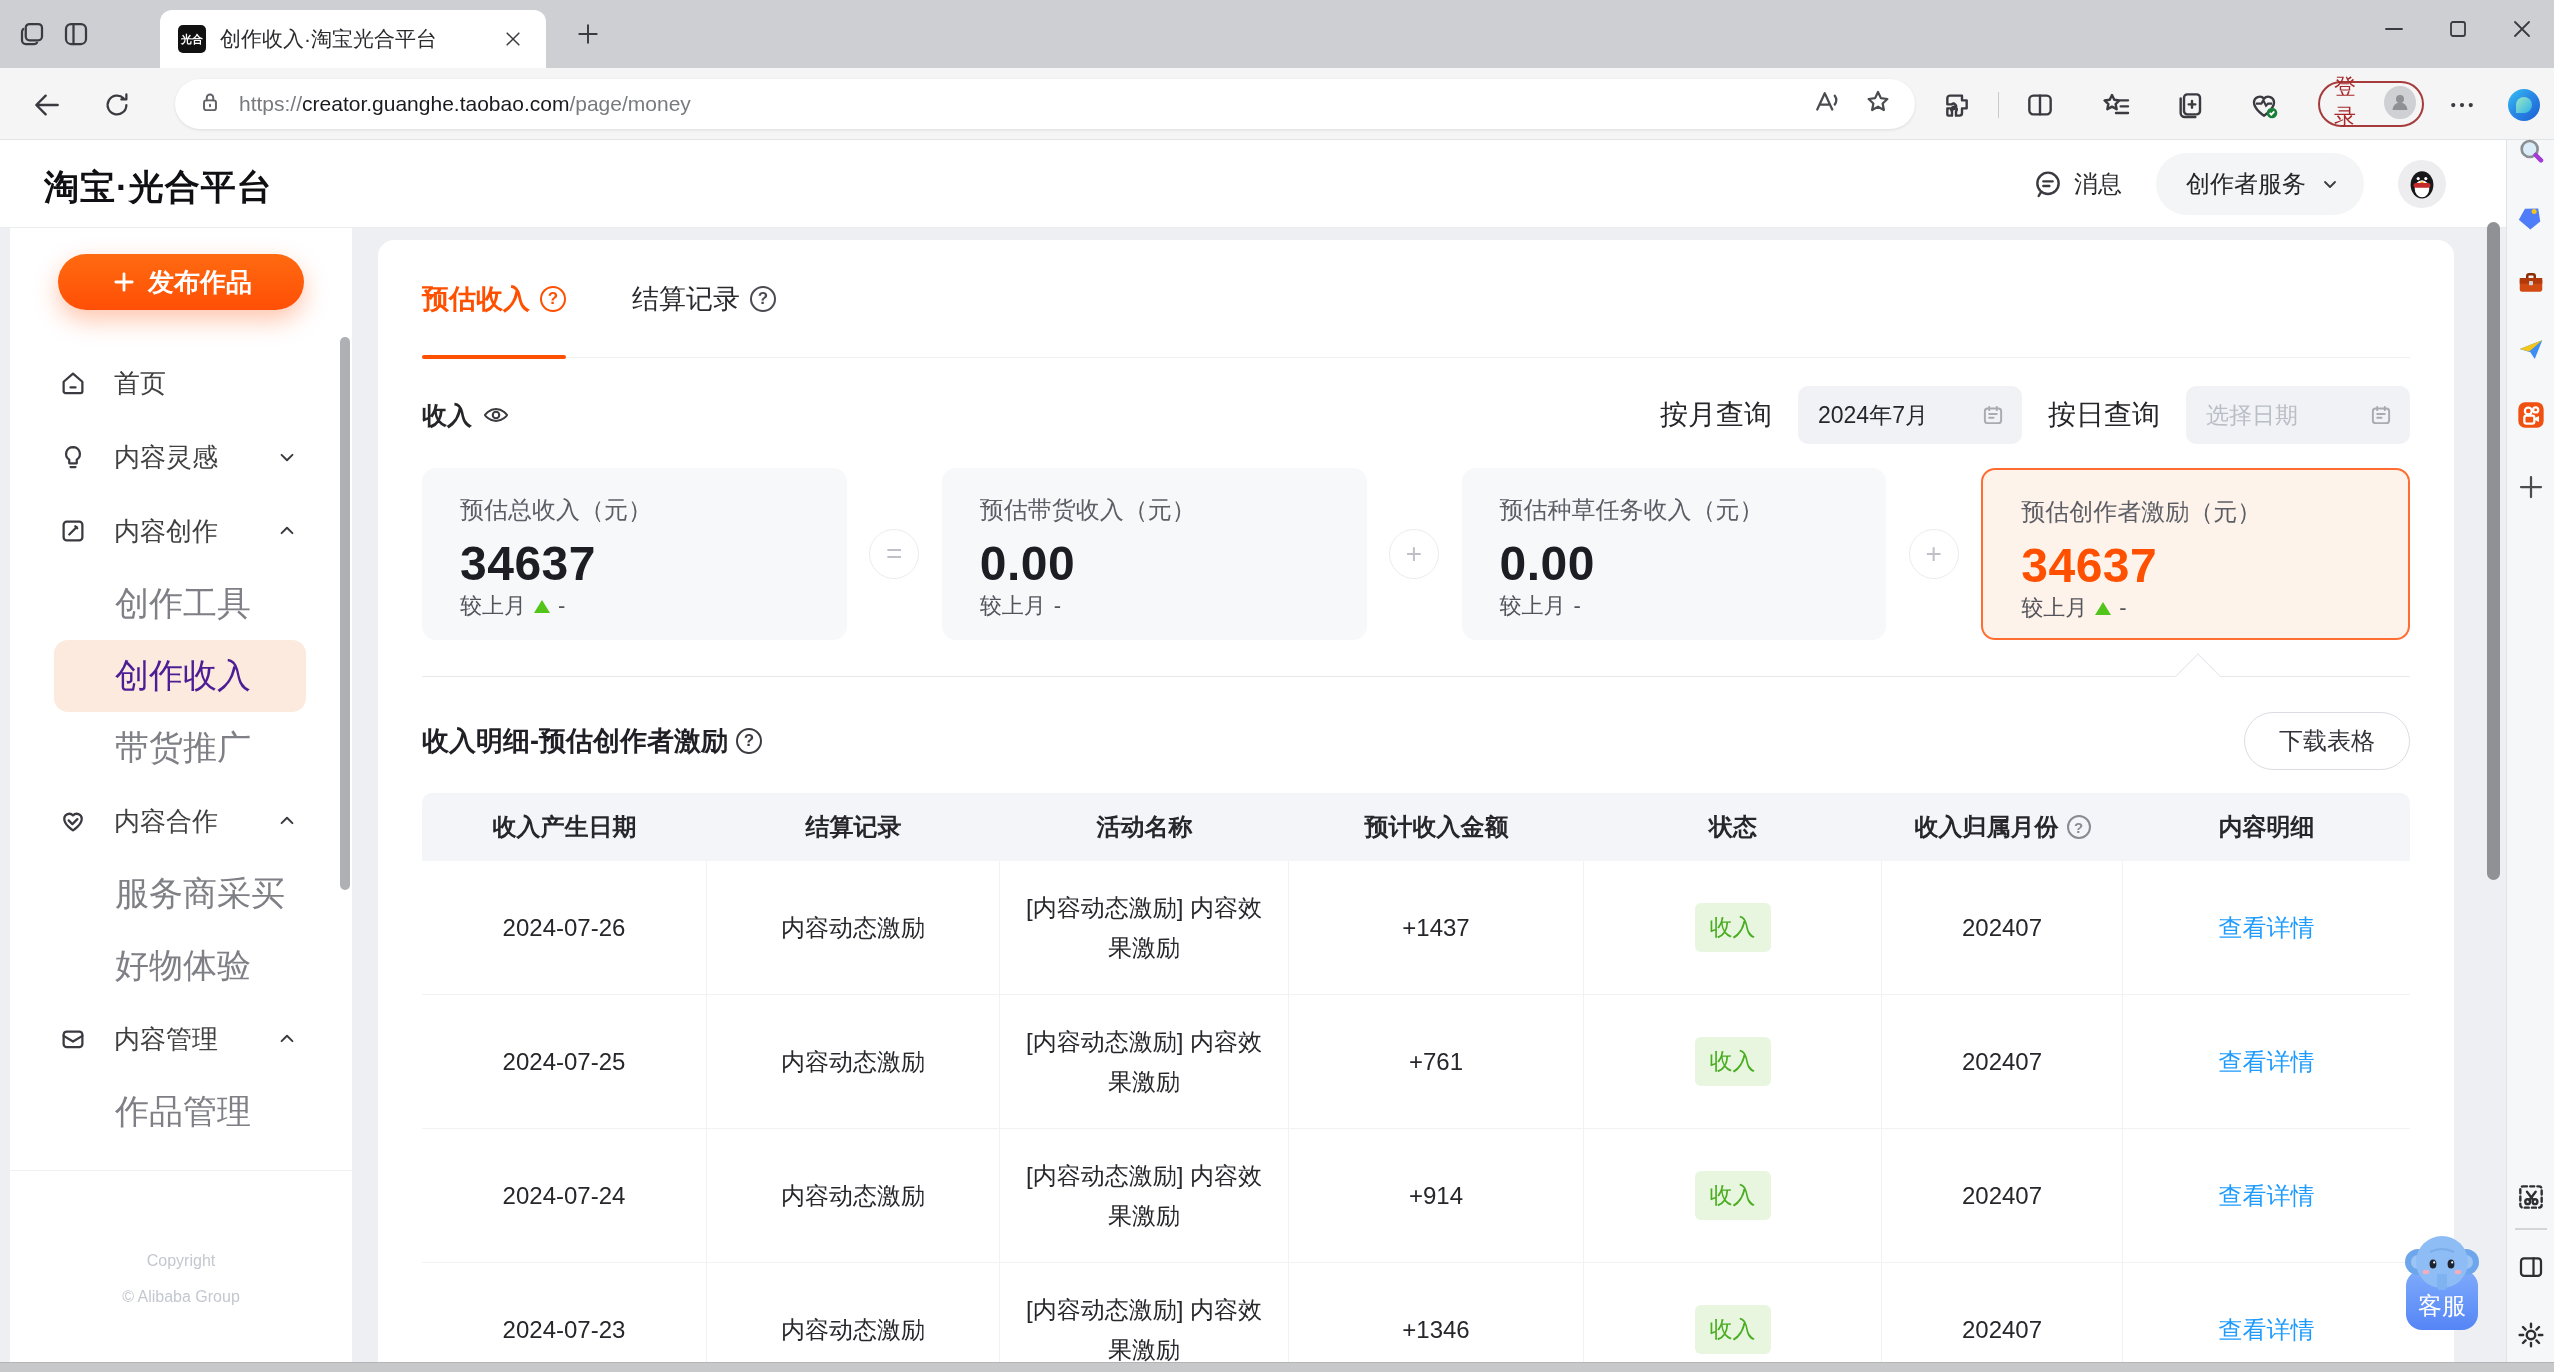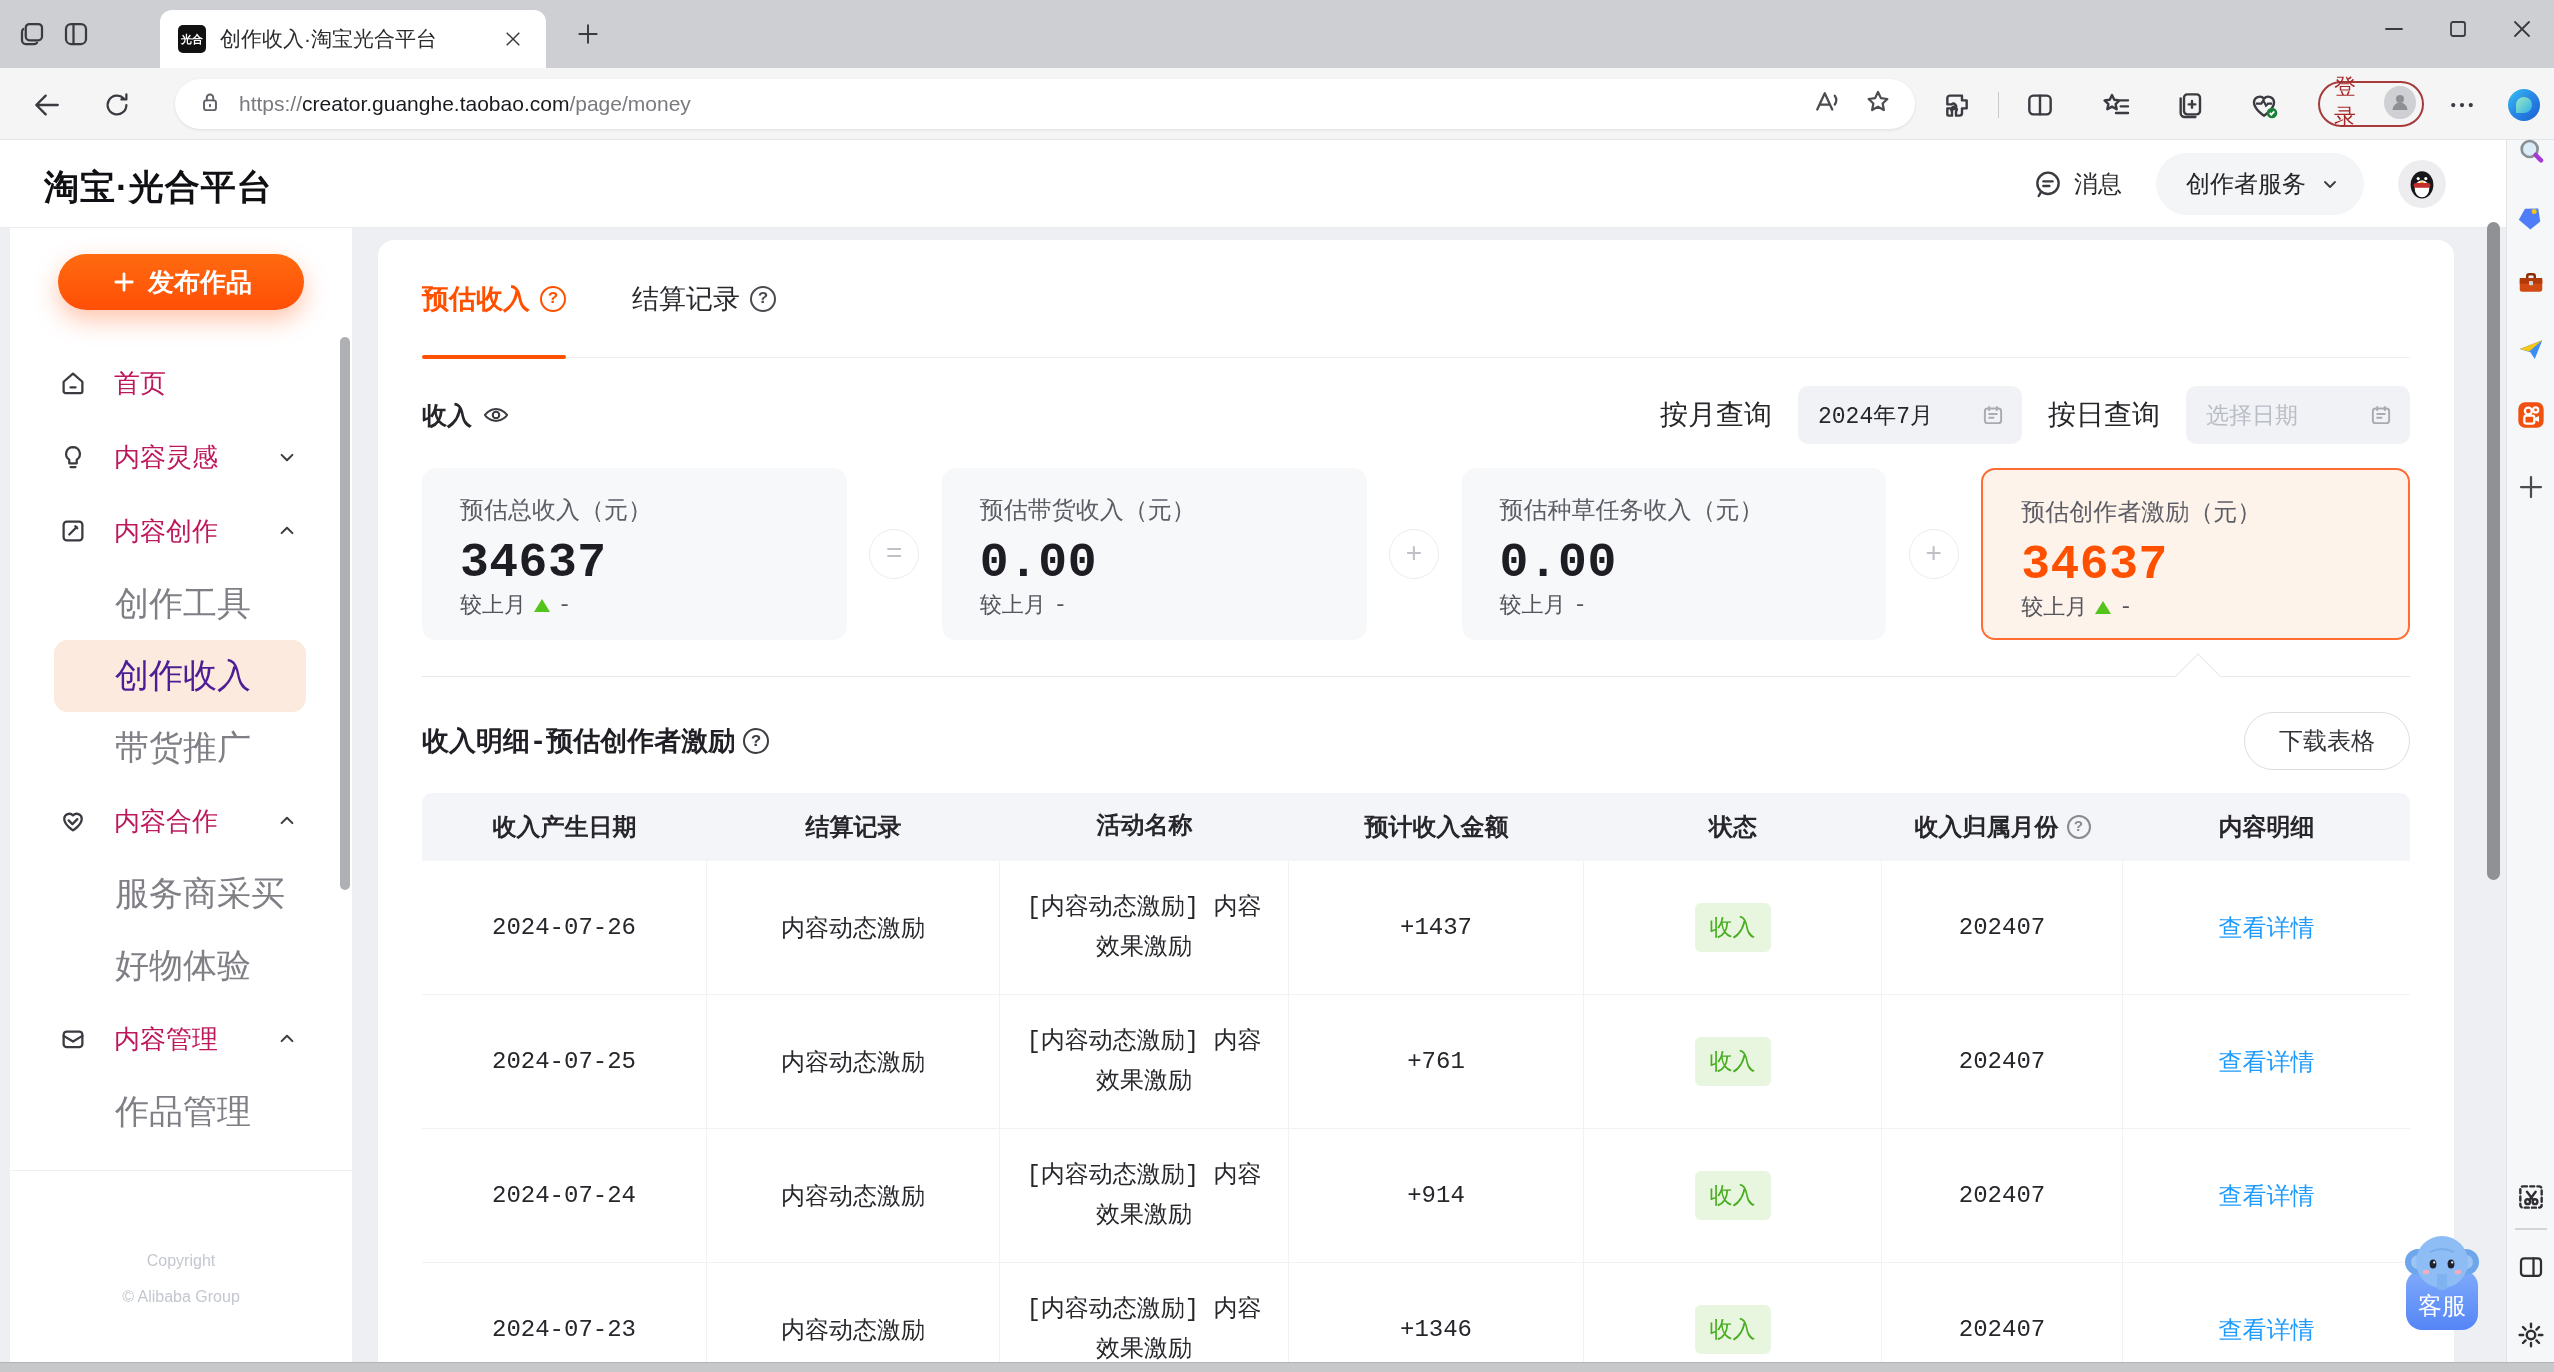--- a/index.html
+++ b/index.html
@@ -44,30 +44,30 @@
   .qq-avatar { width:48px; height:48px; border-radius:50%; background:#ededef; overflow:hidden; display:flex; align-items:center; justify-content:center; }
 
   
   .page-body { position:absolute; left:0; top:228px; width:2506px; height:1134px; }
 
   
   .sidebar { position:absolute; left:10px; top:0; width:342px; height:1134px; background:#fff; overflow:hidden; }
   .publish-btn { margin:26px auto 0; width:246px; height:56px; border-radius:28px; background:linear-gradient(180deg,#ff6a10,#ff4f06); box-shadow:0 10px 24px rgba(255,90,20,.35); display:flex; align-items:center; justify-content:center; gap:10px; color:#fff; font-size:26px; font-weight:700; }
   .menu { margin-top:36px; }
   .menu-item { position:relative; height:74px; display:flex; align-items:center; padding-left:48px; gap:26px; }
-  .menu-item .lbl { font-size:26px; color:#be185d;font-family:Liberation Serif, serif; }
+  .menu-item .lbl { font-size:26px; color:#404040;font-family:Liberation Serif, serif; }
   .menu-item .chev { position:absolute; right:52px; }
   .sub-item { height:72px; display:flex; align-items:center; padding-left:105px; font-size:34px; color:#7f7f86; }
   .sub-item.active { background:#fceade; color:#4c1d95; border-radius:14px; margin:0 46px 0 44px; padding-left:61px; }
   .side-divider { height:1px; background:#f0f0f2; margin:22px 0 0; }
   .copyright { margin-top:72px; text-align:center; font-size:16px; color:#c3c7cf; line-height:36px; }
   .side-scroll { position:absolute; right:2px; top:109px; width:10px; height:553px; background:#aeb0b4; border-radius:5px; }
 
   
-  .main-panel { position:absolute; left:378px; top:12px; width:2076px; height:1122px; background:#fff; border-radius:16px 16px 0 0; padding:0 44px; overflow:hidden;font-family:Liberation Mono, monospace; }
+  .main-panel { position:absolute; left:378px; top:12px; width:2076px; height:1122px; background:#fff; border-radius:16px 16px 0 0; padding:0 44px; overflow:hidden; }
   .m-tabs { height:118px; display:flex; align-items:center; gap:66px; border-bottom:1px solid #f0f0f2; }
   .m-tab { position:relative; height:100%; display:flex; align-items:center; gap:10px; font-size:27px; color:#2a2a2e; }
   .m-tab.active { color:#ff5000; font-weight:700; }
   .m-tab.active::after { content:""; position:absolute; left:0; right:0; bottom:-2px; height:4px; background:#ff5000; border-radius:2px; }
   .qmark { display:inline-flex; width:26px; height:26px; border:2px solid currentColor; border-radius:50%; font-size:17px; font-weight:700; align-items:center; justify-content:center; }
 
   .income-row { margin-top:26px; height:62px; display:flex; align-items:center; justify-content:space-between; }
   .income-title { display:flex; align-items:center; gap:10px; }
   .income-title span { font-size:25px; font-weight:700; color:#26262a; }
   .filters { display:flex; align-items:center; gap:26px; }

